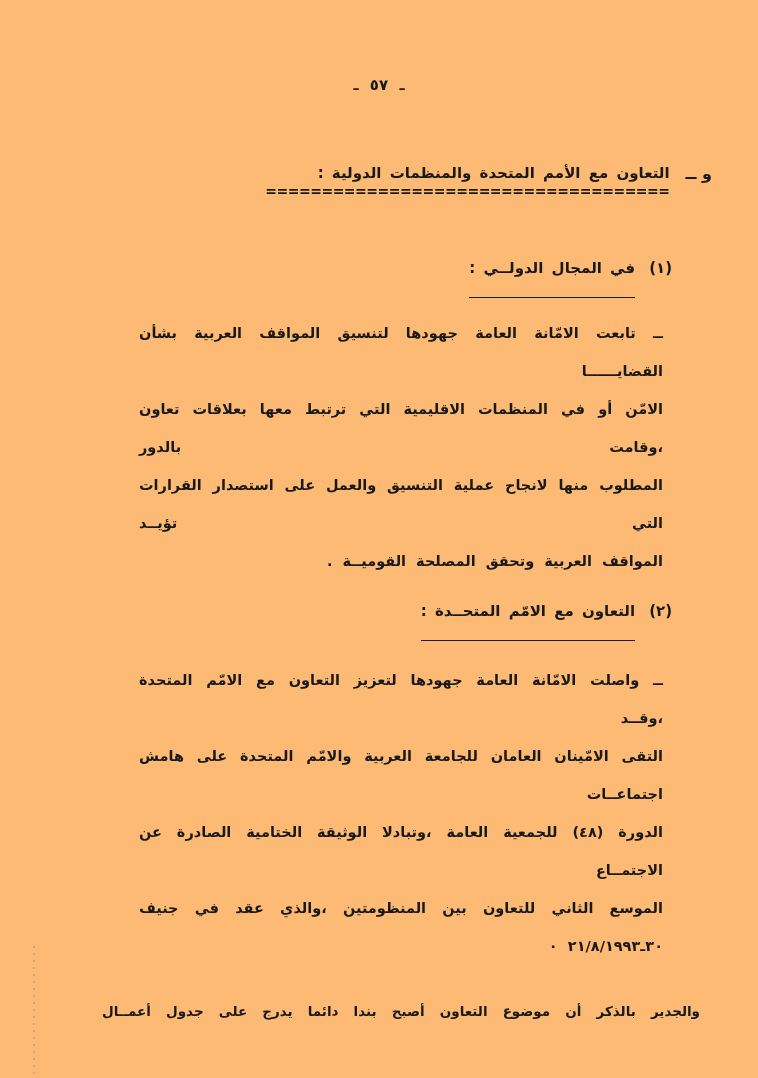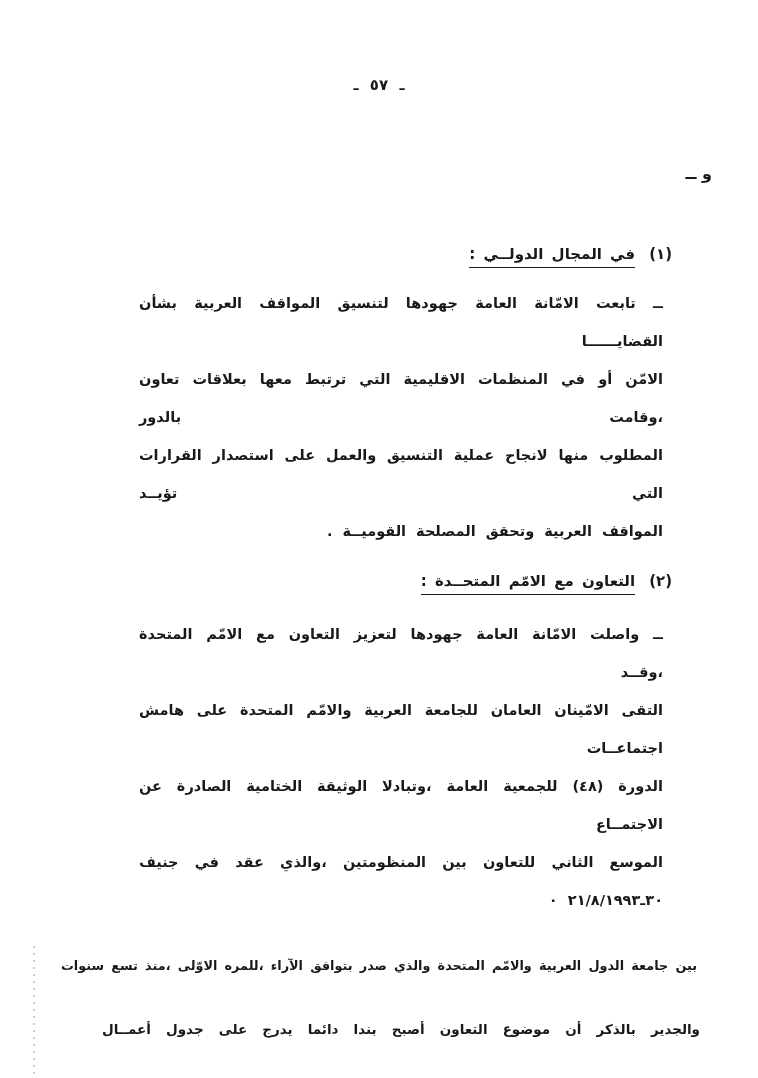--- a/index.html
+++ b/index.html
@@ -1,37 +1,37 @@
 <!DOCTYPE html>
 <html lang="ar" dir="rtl"><head>
 <meta charset="utf-8">
 <style>
   html,body{margin:0;padding:0;background:#e9e7e2;}
   .page{
-    width:758px;height:1078px;margin:0 auto;background:#ffffff;
+    width:758px;height:1078px;margin:0 auto;background:#fdba74;
     position:relative;direction:rtl;overflow:hidden;
     font-family:"DejaVu Sans",sans-serif;color:#191919;
   }
   .page-number{
     padding-top:76px;text-align:center;font-size:15px;font-weight:700;
     word-spacing:6px;
   }
   .title-row{margin:70px 46px 0 0;display:flex;align-items:flex-start;gap:16px;}
   .title-marker{font-size:16px;font-weight:700;flex:0 0 auto;text-align:center;}
   .title-main{display:inline-flex;flex-direction:column;}
   .title-text{font-size:15px;font-weight:700;word-spacing:3px;}
   .title-underline{
     font-size:14px;line-height:12px;font-weight:700;margin-top:3px;
     letter-spacing:-0.5px;white-space:nowrap;
   }
   .heading-row{margin-right:86px;display:flex;gap:14px;font-weight:700;font-size:15px;align-items:flex-start;}
   .h1{margin-top:62px;}
   .h2{margin-top:22px;}
   .heading-num{flex:0 0 auto;}
-  .heading-text{border-bottom:1.5px solid #1c1c1c;padding-bottom:4px;word-spacing:3px;}
+  .heading-text{border-bottom:1.5px solid #1c1c1c;padding-bottom:20px;word-spacing:3px;}
   .para{margin:0 95px;}
   .p1{margin-top:16px;}
   .pA{margin-top:20px;}
   .pB{margin-top:26px;}
   .pC{margin:22px 58px 0;}
   .line{
     font-size:14.5px;font-weight:700;line-height:38px;
     text-align:justify;text-align-last:justify;word-spacing:5px;margin-left:44px;
   }
   .line.end{text-align-last:right;}
@@ -45,20 +45,24 @@
 </style>
 </head>
 <body>
 
 <div class="page">
 
   <div class="page-number">ـ ٥٧ ـ</div>
 
   <div class="title-row">
     <span class="title-marker">و ــ</span>
+    <span class="title-main">
+      <span class="title-text">التعاون مع الأمم المتحدة والمنظمات الدولية :</span>
+      <span class="title-underline">====================================</span>
+    </span>
   </div>
 
   <div class="heading-row h1">
     <span class="heading-num">(١)</span>
     <span class="heading-text">في المجال الدولــي :</span>
   </div>
 
   <div class="para p1">
     <div class="line">ــ  تابعت الامّانة العامة جهودها لتنسيق المواقف العربية بشأن القضايــــــا</div>
     <div class="line">الامّن أو في المنظمات الاقليمية التي ترتبط معها بعلاقات تعاون ،وقامت بالدور</div>
@@ -72,21 +76,20 @@
   </div>
 
   <div class="para pA">
     <div class="line">ــ  واصلت الامّانة العامة جهودها لتعزيز التعاون مع الامّم المتحدة ،وقــد</div>
     <div class="line">التقى الامّينان العامان للجامعة العربية والامّم المتحدة على هامش اجتماعــات</div>
     <div class="line">الدورة (٤٨) للجمعية العامة ،وتبادلا الوثيقة الختامية الصادرة عن الاجتمــاع</div>
     <div class="line end">الموسع الثاني للتعاون بين المنظومتين ،والذي عقد في جنيف ٣٠ـ٢١/٨/١٩٩٣ ٠</div>
   </div>
 
   <div class="para pB">
-    <div class="line dense wide">بين جامعة الدول العربية والامّم المتحدة والذي صدر بتوافق الآراء ،للمره الاوّلى ،منذ تسع سنوات</div>
   </div>
 
   <div class="para pC">
     <div class="line">والجدير بالذكر أن موضوع التعاون أصبح بندا دائما يدرج على جدول أعمــال</div>
 
   </div>
 
   <div class="scan-artifact"></div>
 
 </div>

